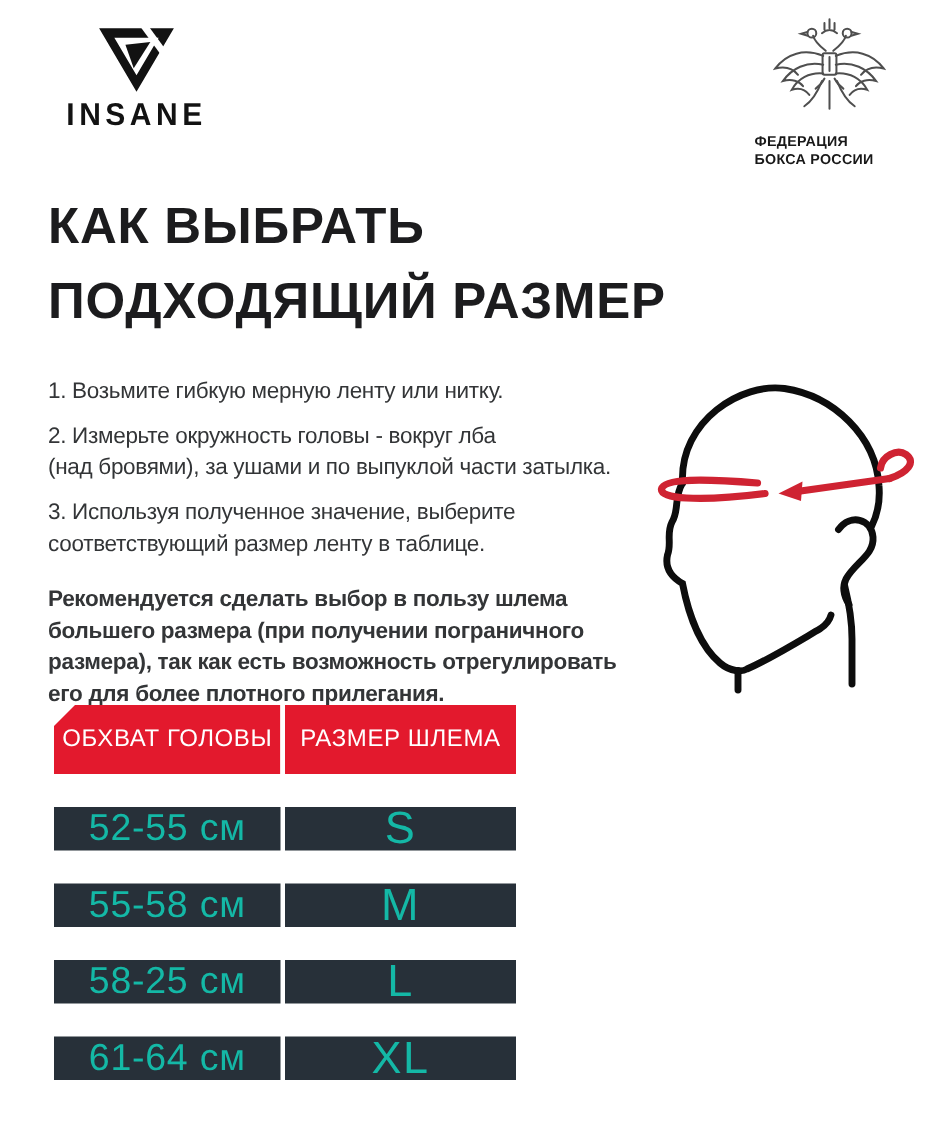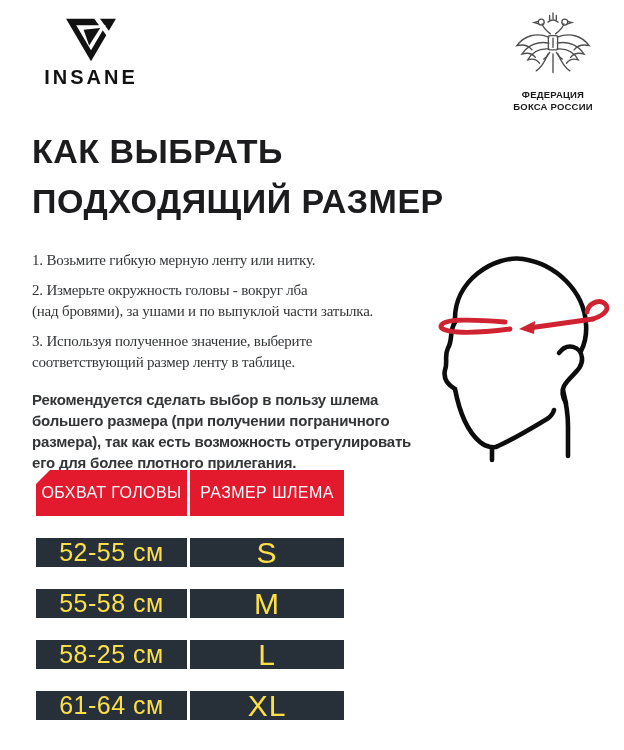--- a/index.html
+++ b/index.html
@@ -7,42 +7,42 @@
     position:relative;width:624px;height:750px;background:#fff;overflow:hidden;
     font-family:"Liberation Sans", sans-serif;color:var(--text-dark,#1d1d1f);
   }
   
   .brand{position:absolute;left:26px;top:16px;width:130px;text-align:center;}
   .brand-glyph{display:block;margin:0 auto 2px auto;}
   .brand-name{
     font-weight:800;font-size:20px;letter-spacing:3px;color:#121212;
     transform:scaleY(1.05);white-space:nowrap;
   }
-  .federation{position:absolute;left:503px;top:12px;width:100px;text-align:center;}
+  .federation{position:absolute;left:503px;top:12px;width:100px;text-align:left;}
   .fed-emblem{display:block;margin:0 auto;}
   .fed-text{font-weight:700;font-size:9.5px;line-height:11.5px;letter-spacing:.2px;color:#181818;margin-top:3px;white-space:nowrap;}
   
   .title{position:absolute;left:32px;top:126px;font-weight:700;font-size:34px;line-height:50px;letter-spacing:.5px;color:#1c1c1e;white-space:nowrap;}
   
   .content{position:absolute;left:32px;top:250px;width:400px;font-size:15px;line-height:21px;letter-spacing:-.2px;color:#333537;}
-  .step{margin-bottom:9px;font-family:Liberation Serif, serif;}
+  .step{margin-bottom:9px;}
   .step div, .note div{white-space:nowrap;}
   .note{margin-top:16px;font-weight:bold;}
   
   .head-figure{position:absolute;left:413px;top:248px;}
   
   .size-table{
     position:absolute;left:36px;top:470px;width:336px;
     display:grid;grid-template-columns:151px 154px;grid-template-rows:46px repeat(4,45px);
     column-gap:3px;row-gap:6px;
   }
   .cell{display:flex;align-items:center;justify-content:center;}
   .cell.hdr{background:var(--red,#e3192d);color:#fff;font-size:16px;letter-spacing:.4px;}
   .cell.hdr.cut{clip-path:polygon(14px 0, 100% 0, 100% 100%, 0 100%, 0 14px);}
-  .cell.dark{background:var(--row-dark,#273039);color:#fde047;margin-top:16px;}
+  .cell.dark{background:var(--row-dark,#273039);color:#14b8a6;margin-top:16px;}
   .cell.girth{font-size:25px;letter-spacing:.5px;}
   .cell.size{font-size:30px;letter-spacing:1px;}
 </style>
 </head>
 <body>
 
 <div class="page">
 
   <div class="brand">
     <svg class="brand-glyph" width="56" height="48" viewBox="0 0 60 52">

